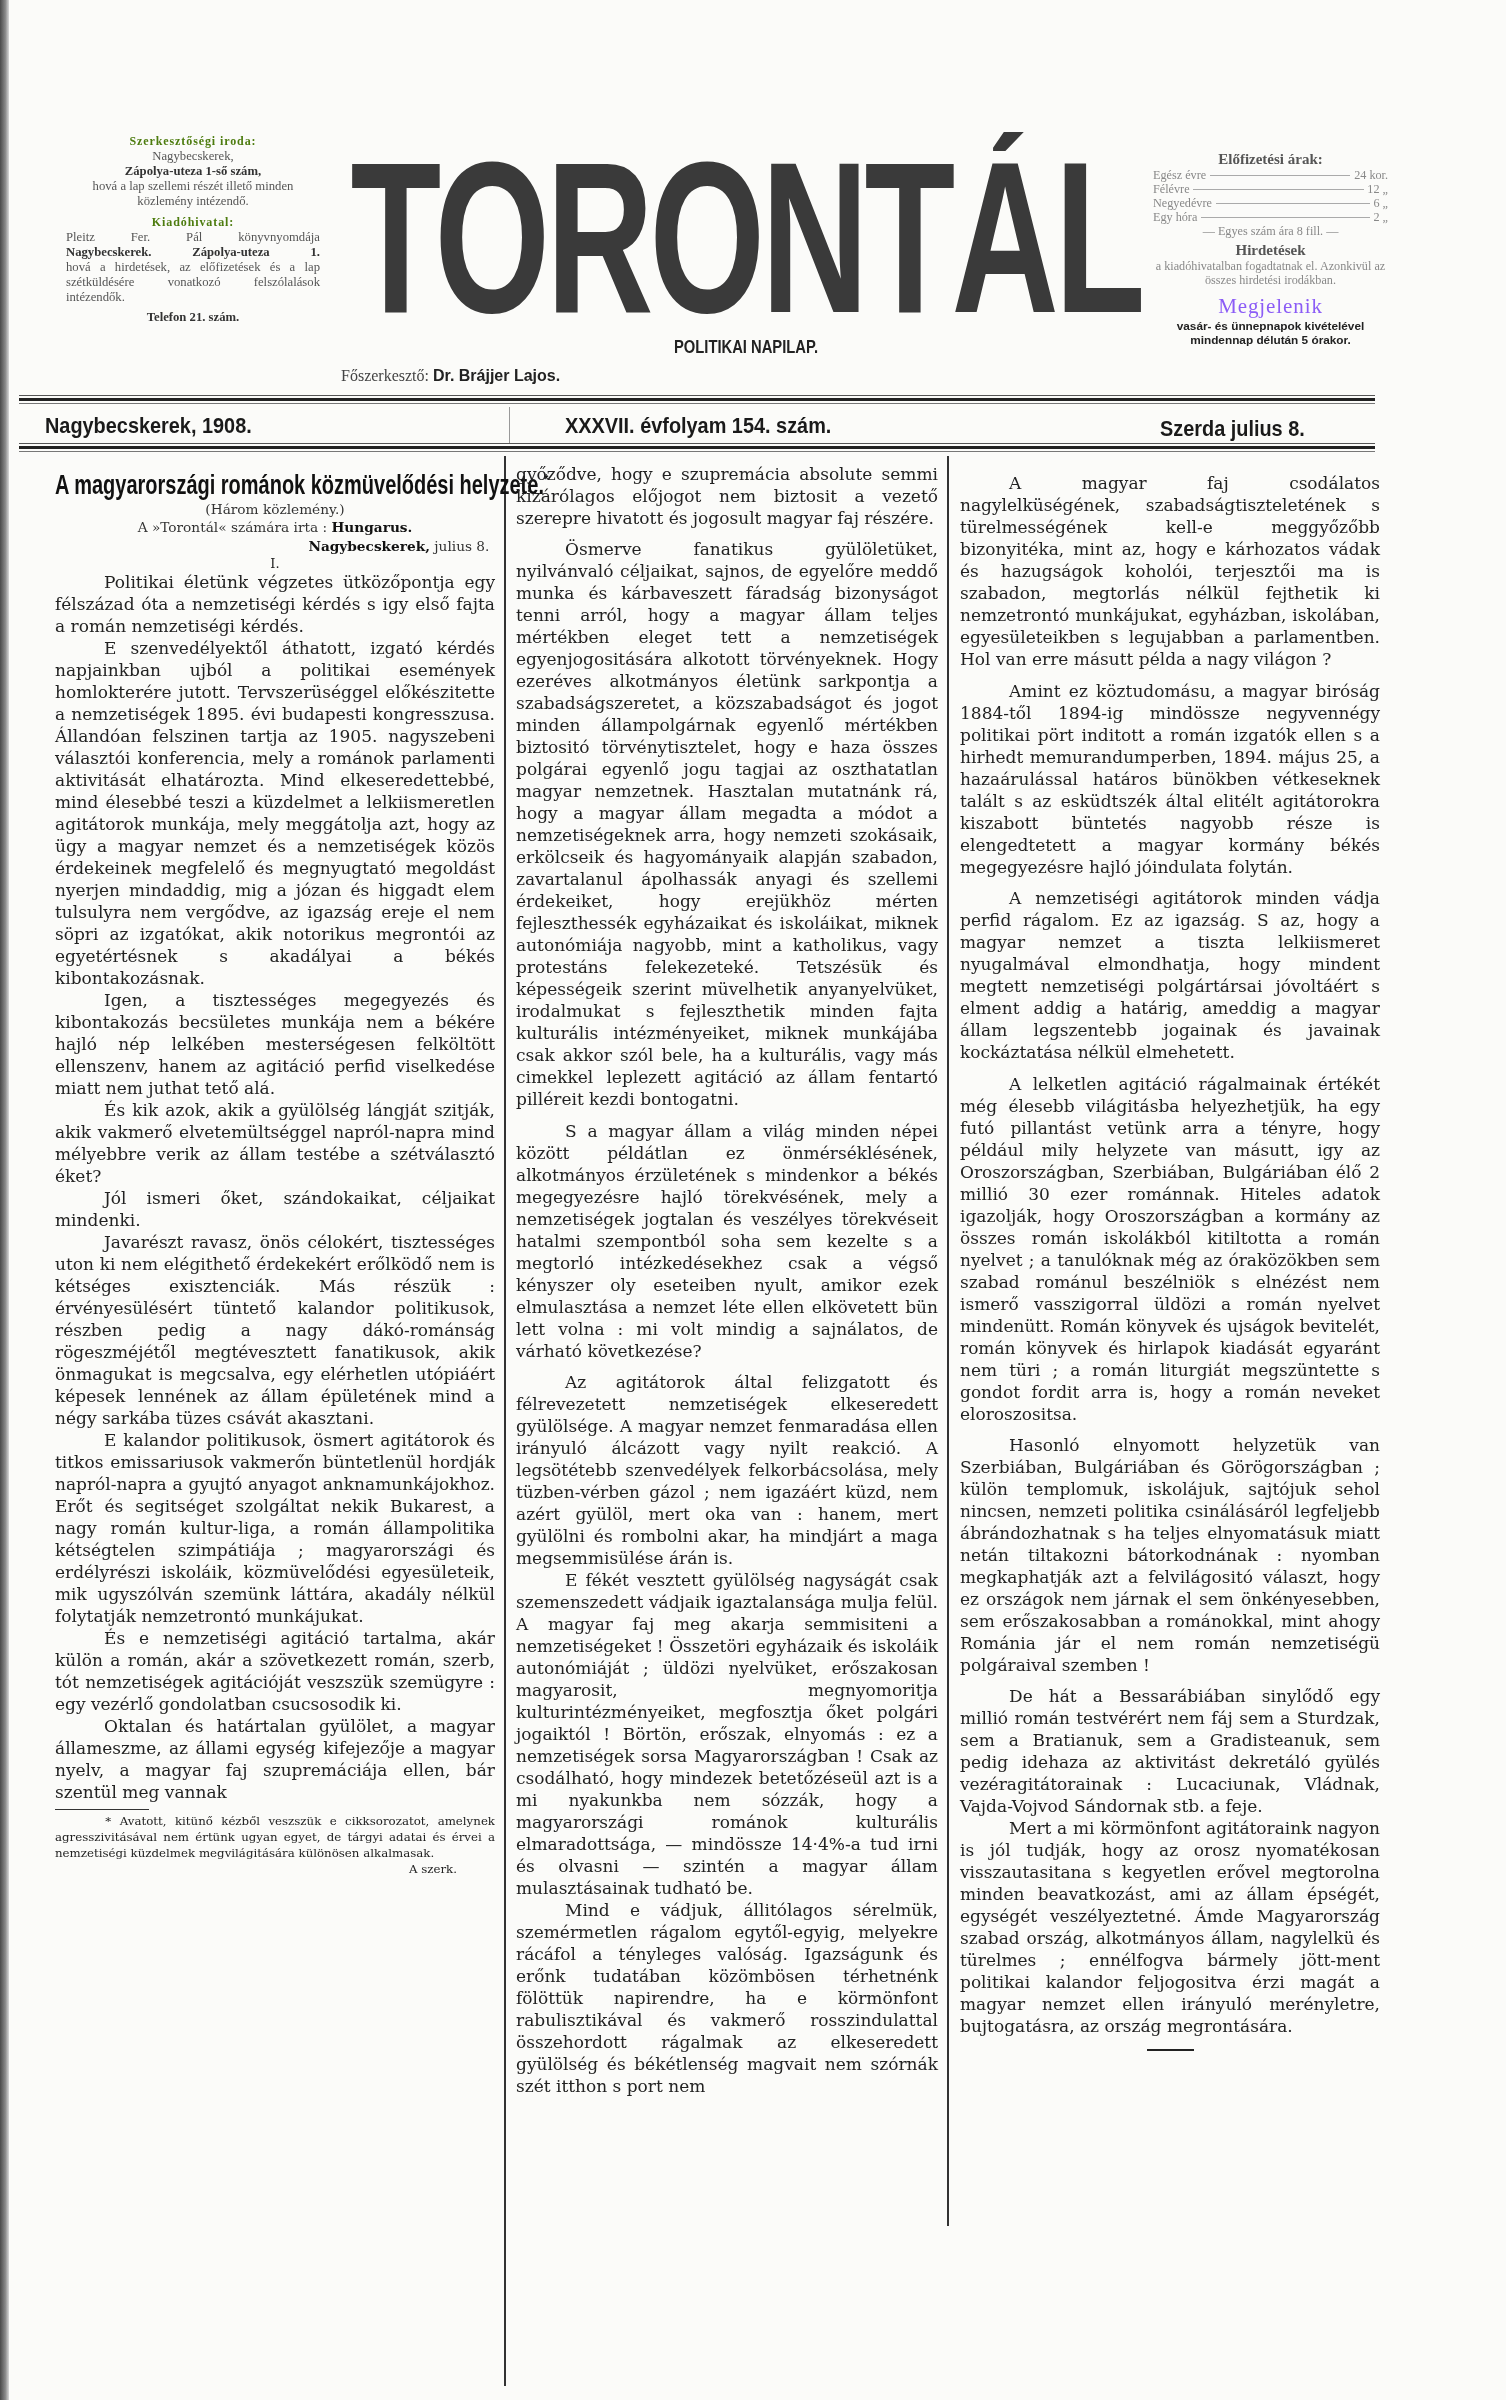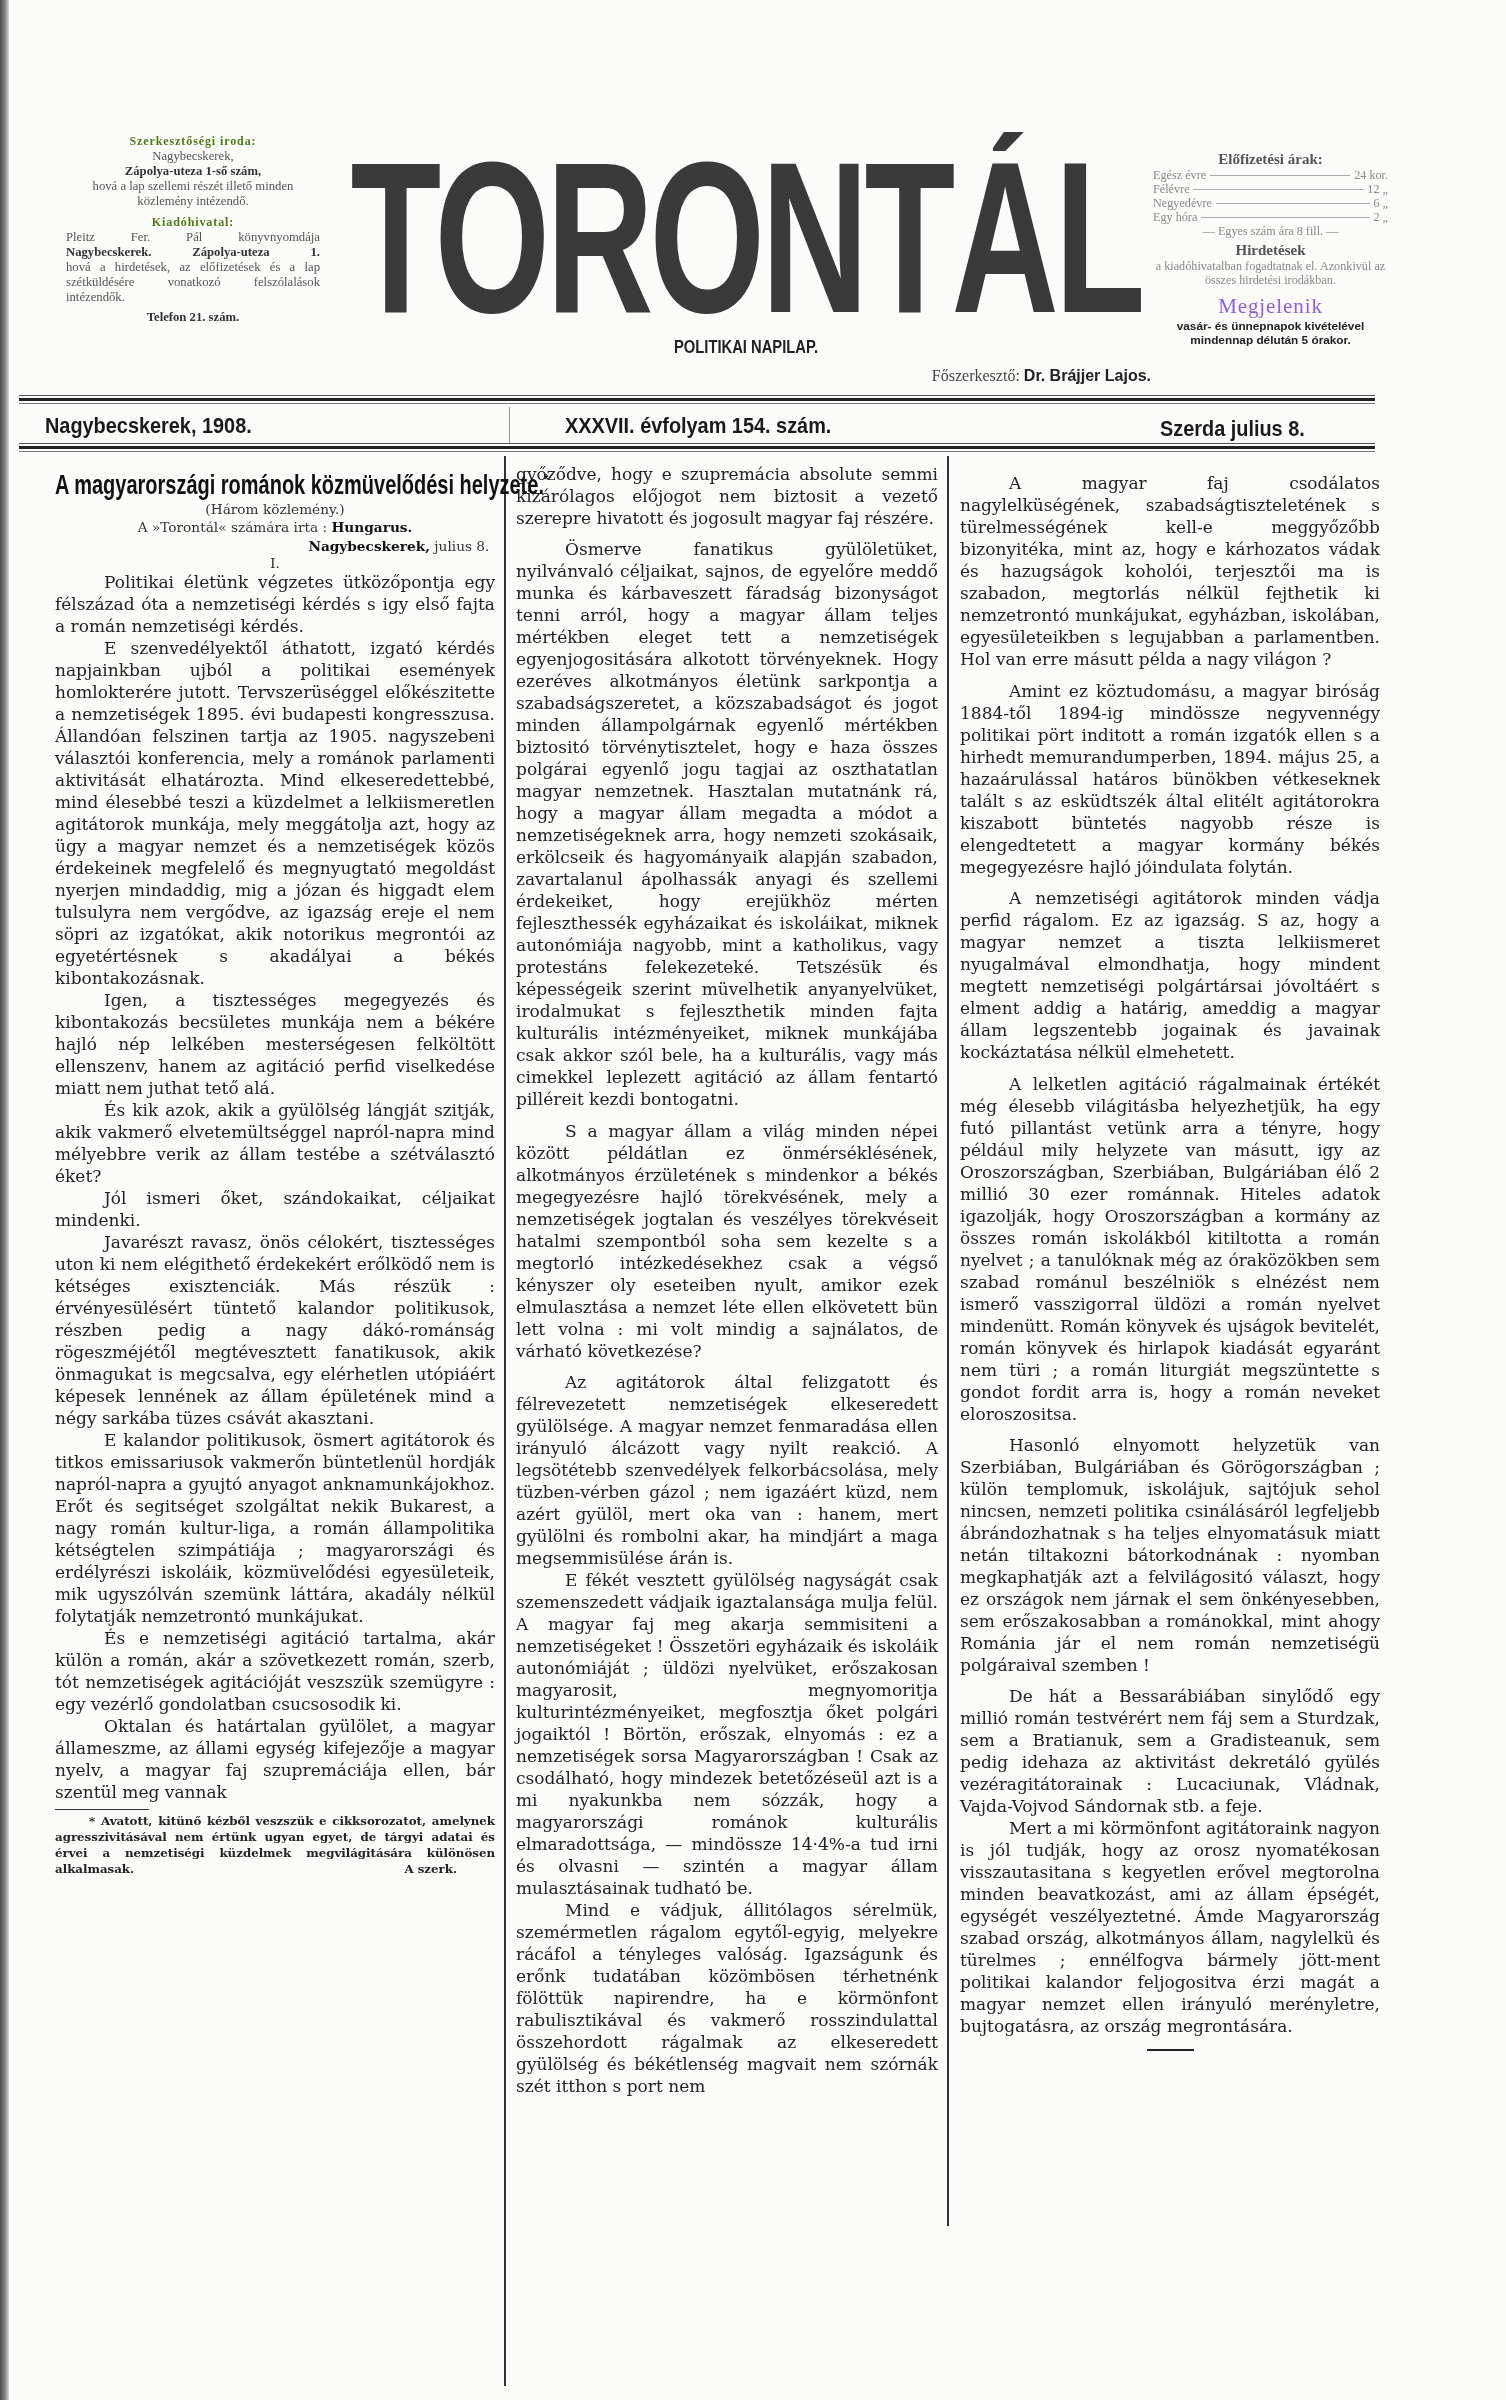--- a/index.html
+++ b/index.html
@@ -16,21 +16,21 @@
   .left-box .b { font-weight: bold; color: #333; }
   .left-box .j { text-align: justify; text-align-last: justify; }
   .left-box .gap { height: 5.6px; }
 
   .logo-wrap { position: absolute; left: 341px; top: 132px; width: 810px; height: 188px; }
   .logo { display: block; width: 100%; height: 100%; }
   .logo-text { font-family: "Liberation Sans", sans-serif; font-weight: bold; font-size: 230px; fill: #3a3a3a; letter-spacing: -6px; }
 
   .sub1 { position: absolute; left: 341px; top: 337px; width: 810px; text-align: center;
     font-family: "Liberation Sans", sans-serif; font-weight: bold; font-size: 18px; transform: scaleX(0.82); color: #222; }
-  .sub2 { position: absolute; left: 341px; top: 367px; width: 810px; text-align: right;
+  .sub2 { position: absolute; left: 341px; top: 367px; width: 810px; text-align: left;
     font-family: "Liberation Serif", serif; font-size: 16px; color: #444; }
   .sub2 b { font-family: "Liberation Sans", sans-serif; font-weight: bold; color: #222; font-size: 16px; }
 
   .right-box { position: absolute; left: 1153px; top: 151px; width: 235px; text-align: center; color: #666; }
   .right-box .h { font-family: "Liberation Serif", serif; font-weight: bold; font-size: 15px; color: #555; }
   .right-box .row { font-family: "Liberation Serif", serif; font-size: 12.2px; line-height: 14px; display: flex; justify-content: space-between; color: #888; }
   .right-box .row .dash { flex: 1; border-bottom: 0.9px solid #aaa; margin: 0 3.8px 5.6px; }
   .right-box .l { font-family: "Liberation Serif", serif; font-size: 12.2px; line-height: 14px; color: #888; }
   .right-box .meg { font-family: "Liberation Serif", serif; font-size: 21px; margin-top: 7.5px; color: #8b5cf6; letter-spacing: 0.9px; }
   .right-box .sans { font-family: "Liberation Sans", sans-serif; font-weight: bold; font-size: 11.8px; line-height: 14px; color: #222; }
@@ -62,21 +62,21 @@
   .headline { font-family: "Liberation Sans", sans-serif; font-weight: bold; font-size: 27px; line-height: 32px; text-align: center; transform: scaleX(0.74); transform-origin: left; width: 603px; white-space: nowrap; color: #111; }
   .headline sup { font-size: 15px; }
   .meta1 { text-align: center; font-size: 13.7px; line-height: 17px; color: #333; }
   .meta2 { text-align: center; font-size: 13.7px; line-height: 19px; color: #333; }
   .meta2 b { font-weight: bold; color: #111; }
   .meta3 { text-align: right; font-size: 13.7px; line-height: 19px; color: #333; padding-right: 5.6px; }
   .meta3 b { font-weight: bold; color: #111; }
   .meta4 { text-align: center; font-size: 13px; line-height: 15px; }
 
   .fn-rule { width: 94px; height: 0.9px; background: #333; margin: 5.6px 0 3.8px; }
-  .footnote { font-family: "DejaVu Serif", serif; font-weight: bold; font-size: 11.8px; line-height: 16px; text-align: justify; color: #222; }
+  .footnote { font-family: "DejaVu Serif", serif; font-weight: normal; font-size: 11.8px; line-height: 16px; text-align: justify; color: #222; }
   .footnote .sig { float: right; margin-right: 38px; }
 
   .end-rule { width: 47px; height: 2.8px; background: #222; margin: 11.3px auto 0; }
 </style>
 </head>
 <body>
 
 <div class="spine"></div>
 
 <div class="left-box">

